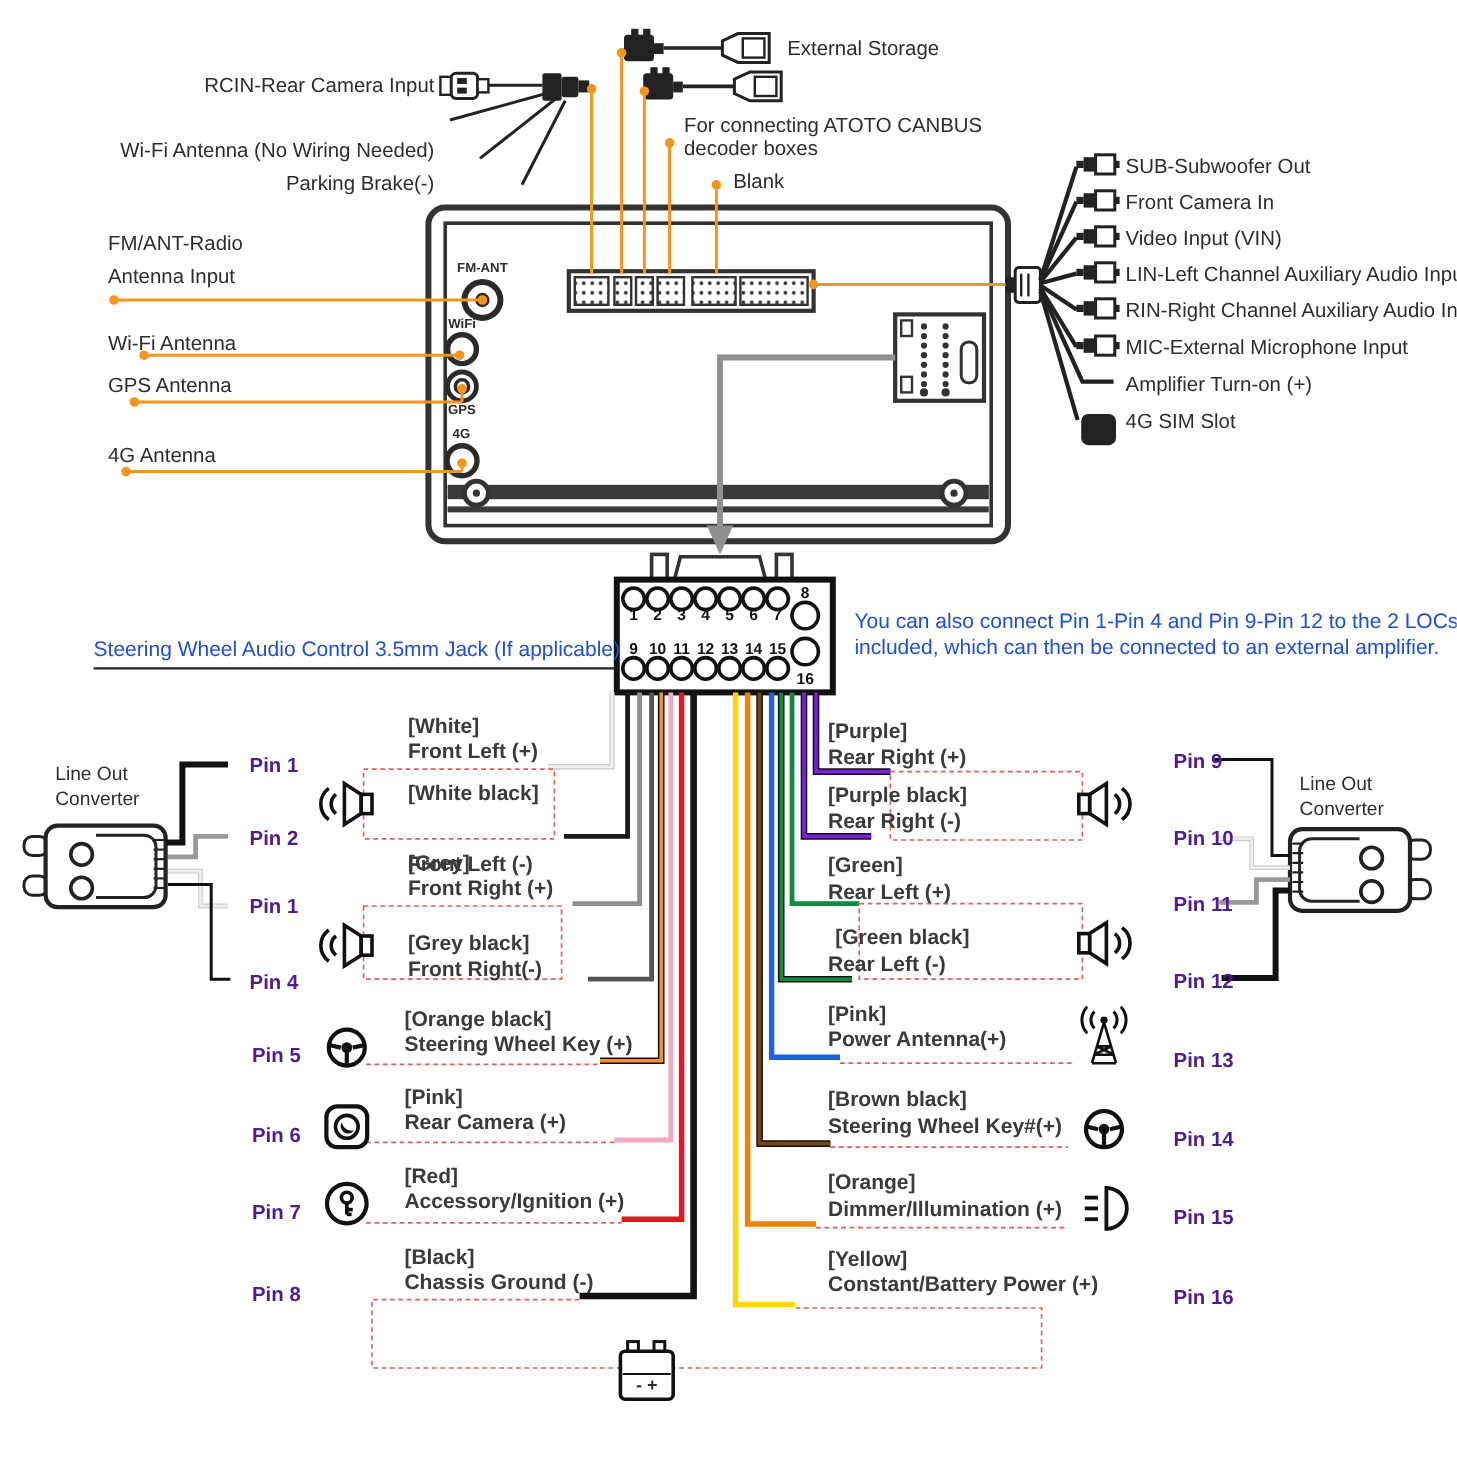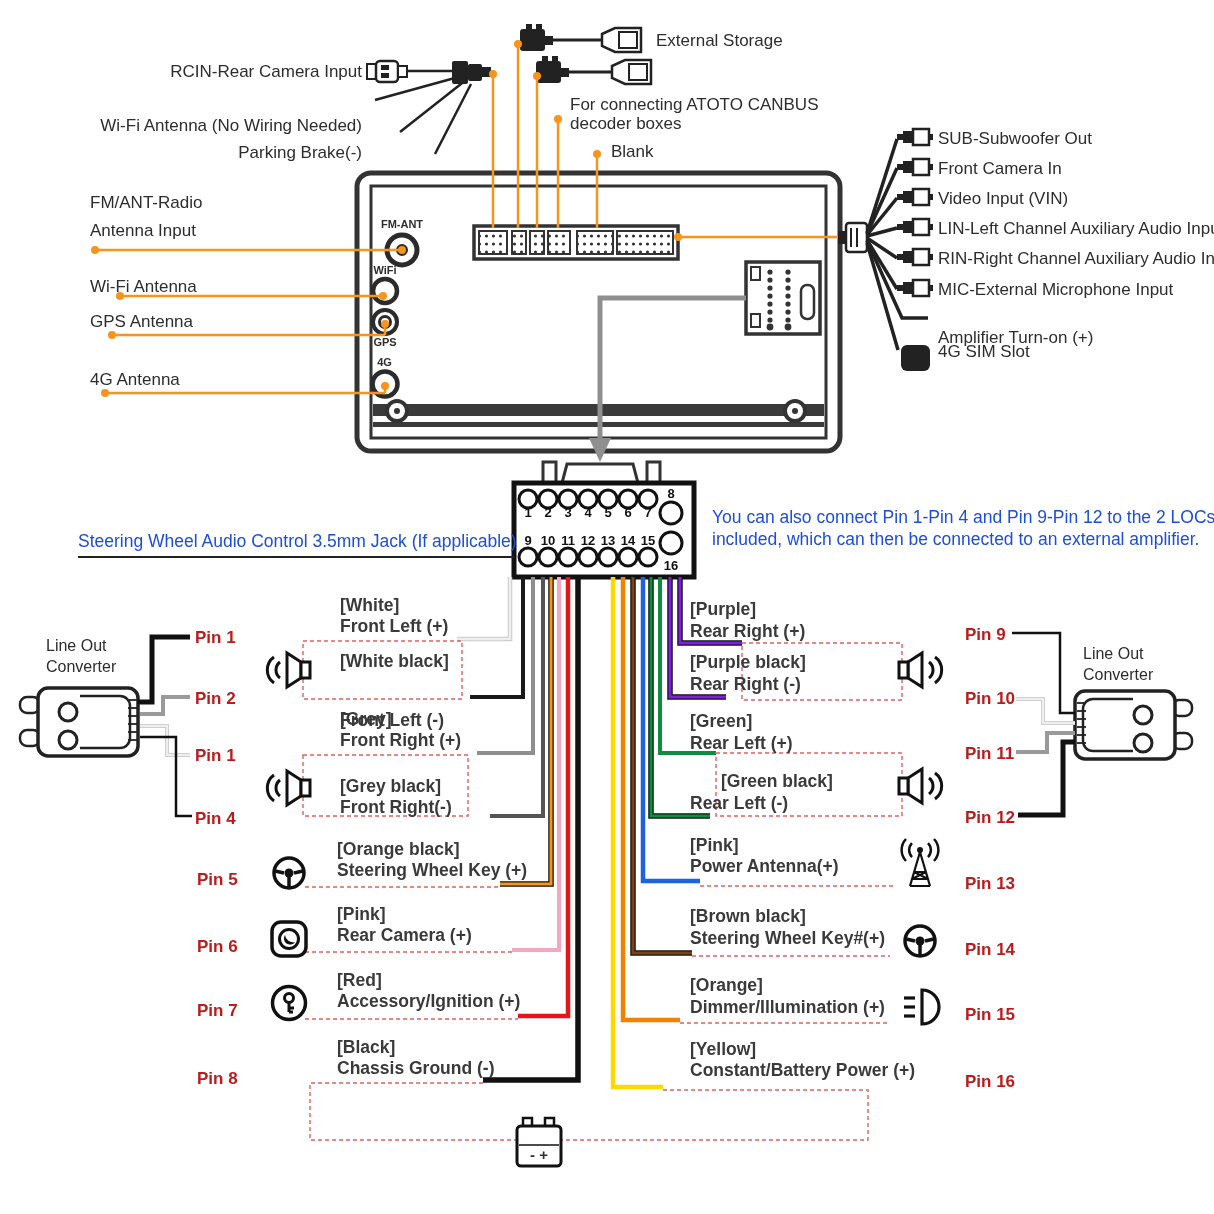--- a/index.html
+++ b/index.html
@@ -4,21 +4,21 @@
 <style>
   html,body{margin:0;padding:0;background:#fff;}
   #stage{position:relative;width:1214px;height:1214px;background:#fff;overflow:hidden;
          font-family:"Liberation Sans",sans-serif;}
   svg{position:absolute;left:0;top:0;}
   .t{position:absolute;font:17px/1.25 "Liberation Sans",sans-serif;color:#2d2d2d;white-space:nowrap;z-index:5;}
   .b{font-weight:700;}
   .r{text-align:right;}
   .c{text-align:center;}
   .w{font-size:17.5px;font-weight:700;color:#3a3a3a;line-height:1.22;}
-  .pin{font-size:17px;font-weight:700;color:#b91c1c;}
+  .pin{font-size:17px;font-weight:700;color:#4c1d95;margin-left:13px;}
   .pn{font-size:13px;font-weight:700;color:#111;width:18px;text-align:center;}
   .port{font-size:11px;font-weight:700;color:#2d2d2d;}
   .note{font-size:17.5px;color:#1d4ed8;}
 </style>
 </head>
 <body>
 
 <div id="stage">
 
 <svg width="1214" height="1214" viewBox="0 0 1214 1214">
@@ -445,21 +445,21 @@
 <div class="t port c" style="left:365px;top:264px;width:40px;">WiFi</div>
 <div class="t port c" style="left:365px;top:336px;width:40px;">GPS</div>
 <div class="t port c" style="left:362px;top:356px;width:45px;">4G</div>
 
 <div class="t" style="left:938px;top:128px;">SUB-Subwoofer Out</div>
 <div class="t" style="left:938px;top:158px;">Front Camera In</div>
 <div class="t" style="left:938px;top:188px;">Video Input (VIN)</div>
 <div class="t" style="left:938px;top:218px;">LIN-Left Channel Auxiliary Audio Input</div>
 <div class="t" style="left:938px;top:248px;">RIN-Right Channel Auxiliary Audio Input</div>
 <div class="t" style="left:938px;top:279px;">MIC-External Microphone Input</div>
-<div class="t" style="left:938px;top:327px;">Amplifier Turn-on (+)</div>
+<div class="t" style="left:938px;top:310px;">Amplifier Turn-on (+)</div>
 <div class="t" style="left:938px;top:341px;">4G SIM Slot</div>
 
 <div class="t note" style="left:78px;top:531px;">Steering Wheel Audio Control 3.5mm Jack (If applicable)</div>
 <div class="t note" style="left:712px;top:507px;">You can also connect Pin 1-Pin 4 and Pin 9-Pin 12 to the 2 LOCs</div>
 <div class="t note" style="left:712px;top:529px;">included, which can then be connected to an external amplifier.</div>
 
 <div class="t pn" style="left:519px;top:505px;">1</div>
 <div class="t pn" style="left:539px;top:505px;">2</div>
 <div class="t pn" style="left:559px;top:505px;">3</div>
 <div class="t pn" style="left:579px;top:505px;">4</div>
@@ -508,21 +508,21 @@
 
 <div class="t w" style="left:690px;top:599px;">[Purple]</div>
 <div class="t w" style="left:690px;top:621px;">Rear Right (+)</div>
 <div class="t pin" style="left:965px;top:624px;">Pin 9</div>
 <div class="t w" style="left:690px;top:652px;">[Purple black]</div>
 <div class="t w" style="left:690px;top:674px;">Rear Right (-)</div>
 <div class="t pin" style="left:965px;top:688px;">Pin 10</div>
 <div class="t w" style="left:690px;top:711px;">[Green]</div>
 <div class="t w" style="left:690px;top:733px;">Rear Left (+)</div>
 <div class="t pin" style="left:965px;top:743px;">Pin 11</div>
-<div class="t w" style="left:721px;top:771px;">[Green black]</div>
+<div class="t w" style="left:696px;top:771px;">[Green black]</div>
 <div class="t w" style="left:690px;top:793px;">Rear Left (-)</div>
 <div class="t pin" style="left:965px;top:807px;">Pin 12</div>
 <div class="t w" style="left:690px;top:835px;">[Pink]</div>
 <div class="t w" style="left:690px;top:856px;">Power Antenna(+)</div>
 <div class="t pin" style="left:965px;top:873px;">Pin 13</div>
 <div class="t w" style="left:690px;top:906px;">[Brown black]</div>
 <div class="t w" style="left:690px;top:928px;">Steering Wheel Key#(+)</div>
 <div class="t pin" style="left:965px;top:939px;">Pin 14</div>
 <div class="t w" style="left:690px;top:975px;">[Orange]</div>
 <div class="t w" style="left:690px;top:997px;">Dimmer/Illumination (+)</div>

